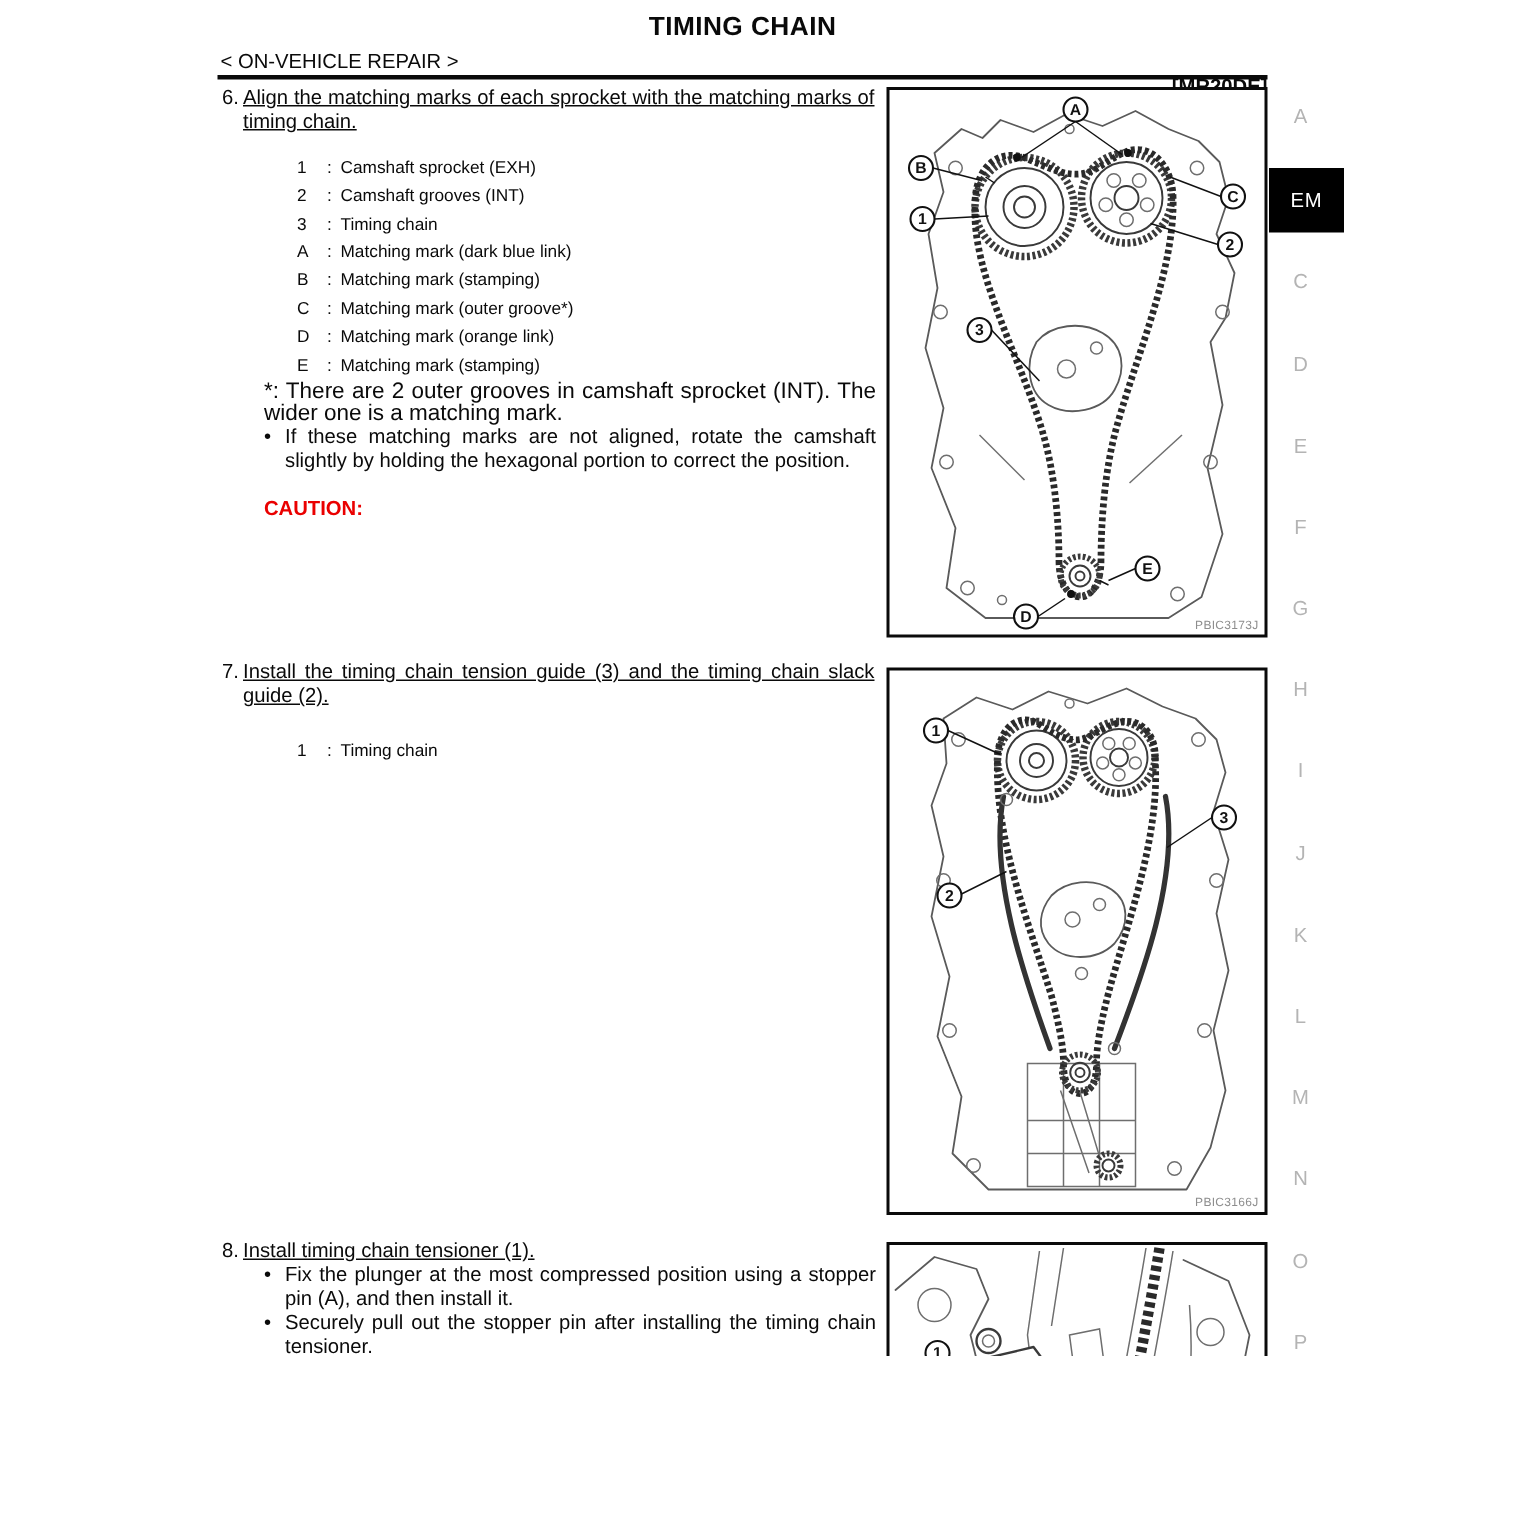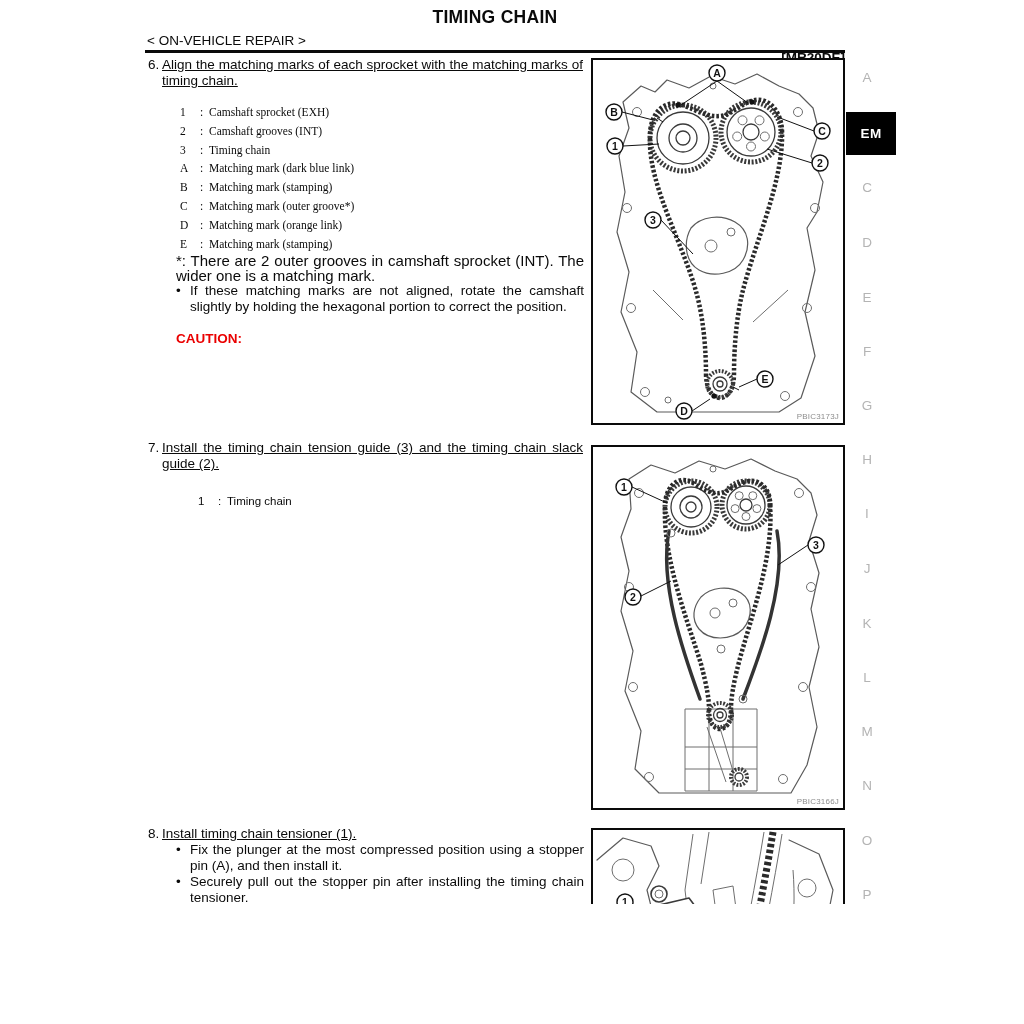--- a/index.html
+++ b/index.html
@@ -51,39 +51,39 @@
   .lead  { fill:none; stroke:#111; stroke-width:1; }
   .co    { fill:#fff; stroke:#111; stroke-width:1.4; }
   .mark  { fill:#111; stroke:none; }
   svg text { font-family:"Liberation Sans", sans-serif; font-size:10.5px; font-weight:bold;
              fill:#111; text-anchor:middle; }
 
   
   .tab { position:absolute; left:843px; width:48px; text-align:center;
          font-size:13.5px; color:#b4b4b4; }
   .tab-active { position:absolute; left:846px; width:50px; height:43px; background:#000;
-                color:#fff; font-weight:bold; font-size:13.5px; letter-spacing:.5px;
+                color:#fff; font-weight:normal; font-size:13.5px; letter-spacing:.5px;
                 display:flex; align-items:center; justify-content:center; }
 </style>
 </head>
 <body>
 
 <div class="page">
 
   <div class="title">TIMING CHAIN</div>
   <div class="section">&lt; ON-VEHICLE REPAIR &gt;</div>
   <div class="model">[MR20DE]</div>
   <div class="rule"></div>
 
   <div class="step" style="left:148px; top:57px; width:435px;">
     <span class="num">6.</span>
     <div class="txt">Align the matching marks of each sprocket with the matching marks of timing chain.</div>
   </div>
 
-  <div class="legend" style="left:180px; top:103px;font-family:Liberation Serif, serif;">
+  <div class="legend" style="left:198px; top:103px;">
     <div class="lg-row">
       <span class="lg-key">1</span><span class="lg-sep">:</span><span class="lg-label">Camshaft sprocket (EXH)</span>
     </div>
     <div class="lg-row">
       <span class="lg-key">2</span><span class="lg-sep">:</span><span class="lg-label">Camshaft grooves (INT)</span>
     </div>
     <div class="lg-row">
       <span class="lg-key">3</span><span class="lg-sep">:</span><span class="lg-label">Timing chain</span>
     </div>
     <div class="lg-row">

